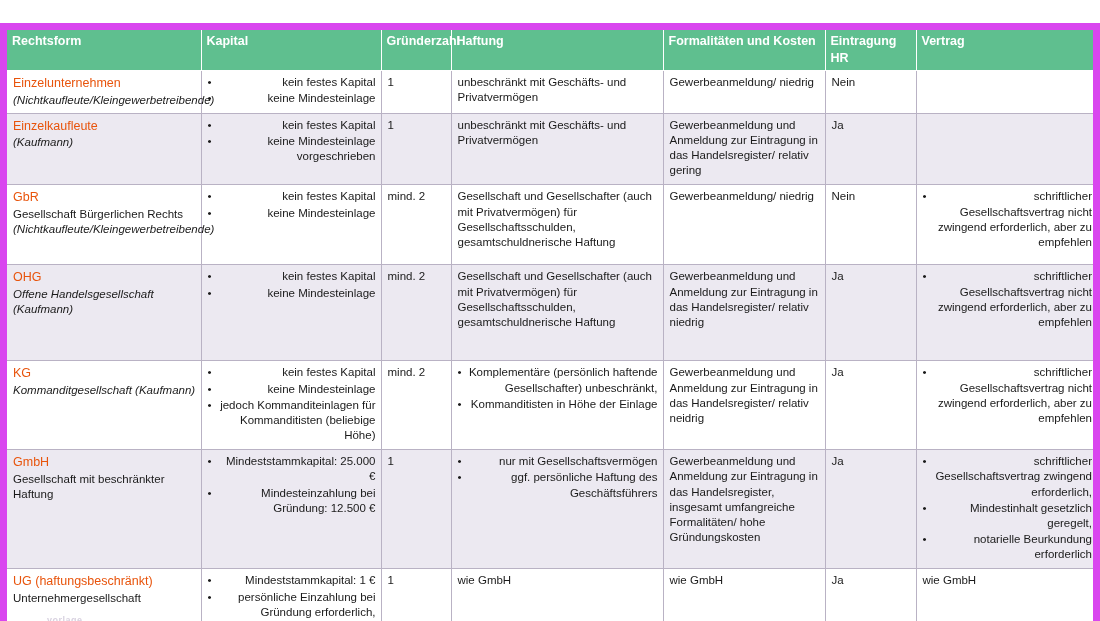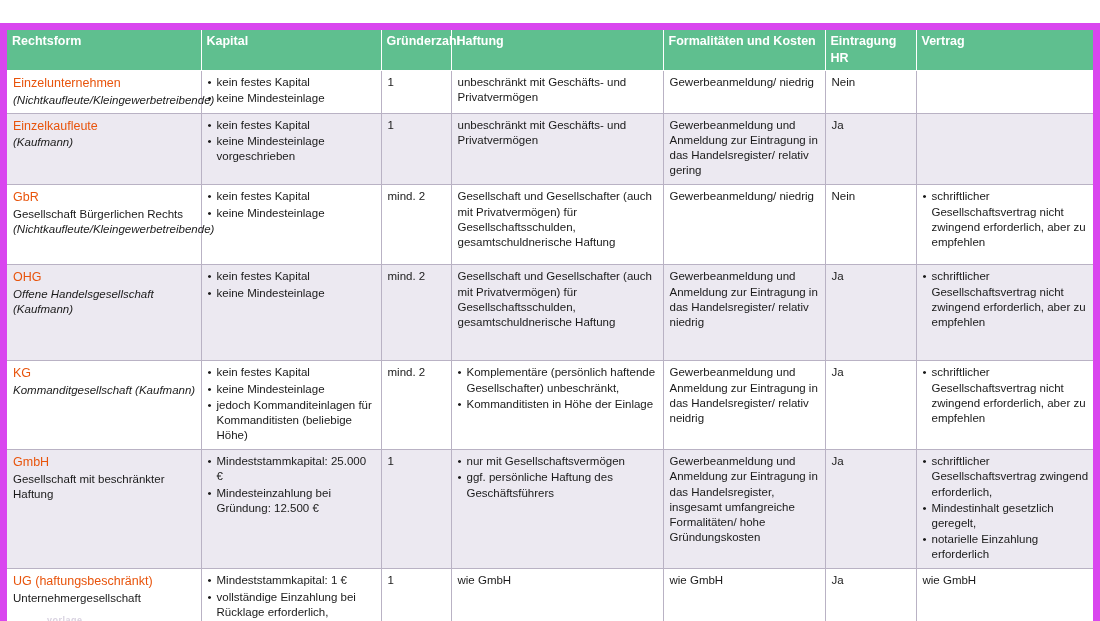--- a/index.html
+++ b/index.html
@@ -67,21 +67,21 @@
     display: block;
     margin-bottom: 1px;
   }
   .rf-sub {
     display: block;
     color: #1a1a1a;
     font-size: 11.5px;
   }
   .it { font-style: italic; }
   ul {
-    margin: 0; padding: 0; list-style: none;
+    margin: 0; padding: 0; list-style: none; text-align: right;
   }
   ul li {
     position: relative;
     padding-left: 9px;
     margin: 0 0 1px 0;
   }
   ul li:before {
     content: "•";
     position: absolute;
     left: 0;
@@ -266,33 +266,33 @@
             </ul>
           </td>
           <td>
             <p>Gewerbeanmeldung und Anmeldung zur Eintragung in das Handelsregister, insgesamt umfangreiche Formalitäten/ hohe Gründungskosten</p>
           </td>
           <td>Ja</td>
           <td>
             <ul>
               <li>schriftlicher Gesellschaftsvertrag zwingend erforderlich,</li>
               <li>Mindestinhalt gesetzlich geregelt,</li>
-              <li>notarielle Einzahlung erforderlich</li>
+              <li>notarielle Beurkundung erforderlich</li>
             </ul>
           </td>
         </tr>
         <tr style="height: 111px;">
           <td>
             <span class="rf-title">UG (haftungsbeschränkt)</span>
             <span class="rf-sub">Unternehmergesellschaft</span>
           </td>
           <td>
             <ul>
               <li>Mindeststammkapital: 1 €</li>
-              <li>vollständige Einzahlung bei Rücklage erforderlich,</li>
+              <li>persönliche Einzahlung bei Gründung erforderlich,</li>
               <li>nur Bargründung möglich</li>
               <li>gesetzliche Rücklage mit jeweils 1/4  des Jahresgewinns, bis 25.000,00 EUR Kapital erreicht ist</li>
             </ul>
           </td>
           <td>1</td>
           <td>
             <p>wie GmbH</p>
           </td>
           <td>
             <p>wie GmbH</p>

